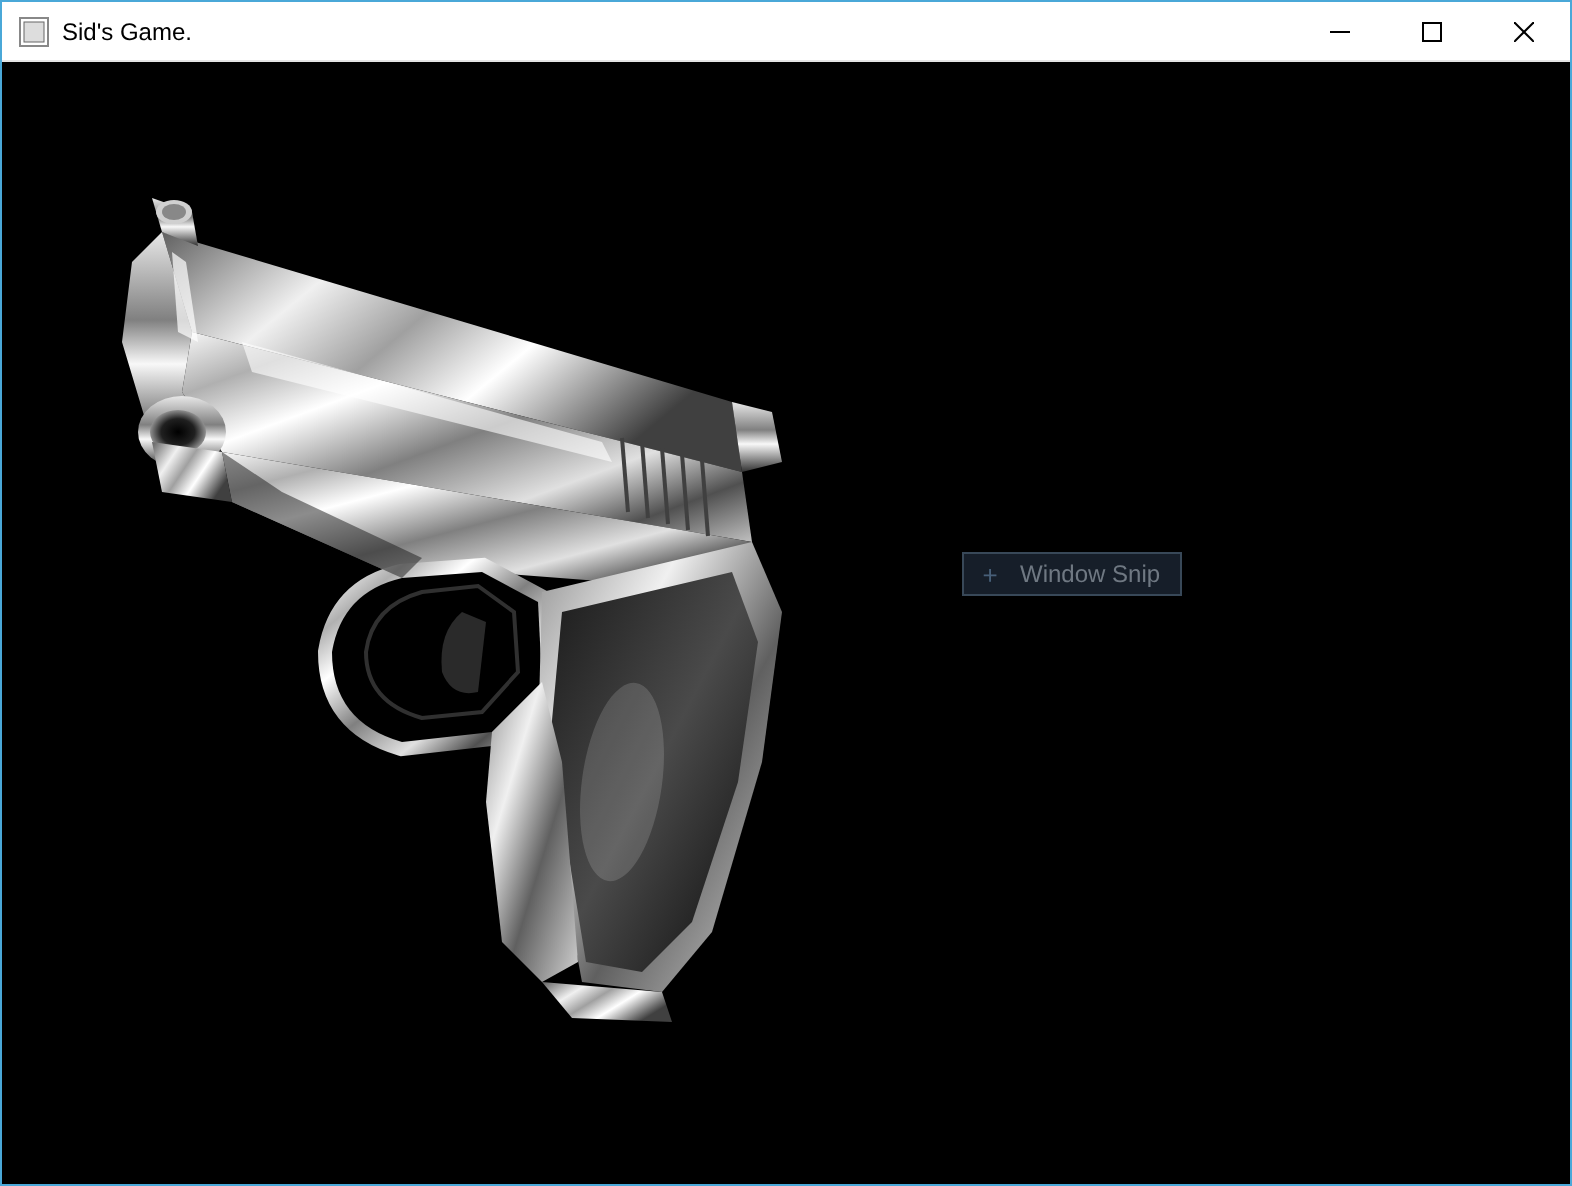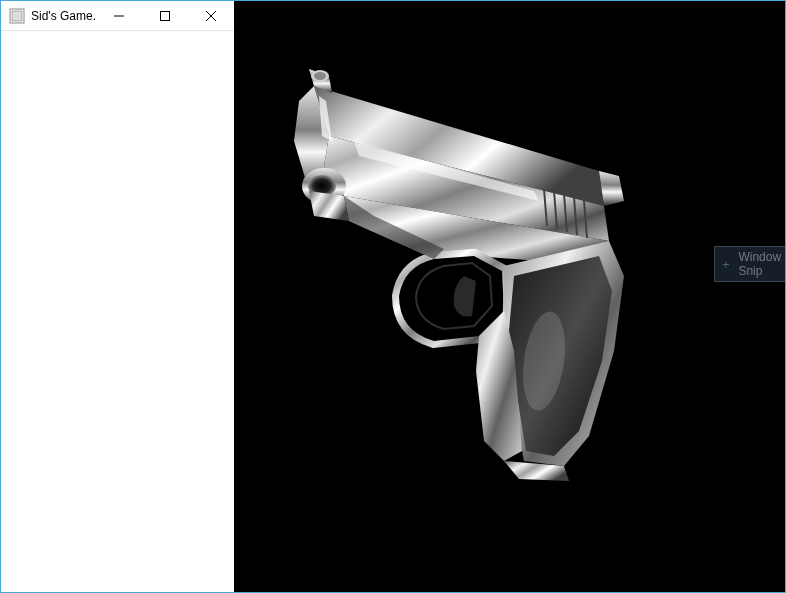--- a/index.html
+++ b/index.html
@@ -16,20 +16,21 @@
       height: 593px;
       overflow: hidden;
     }
     
     .window {
       width: 786px;
       height: 593px;
       background: #ffffff;
       border: 1px solid #4aa8d8;
       display: flex;
+      flex-direction: column;
     }
     
     .titlebar {
       height: 30px;
       background: #ffffff;
       display: flex;
       align-items: center;
       justify-content: space-between;
       padding-left: 8px;
       border-bottom: 1px solid #e5e5e5;

